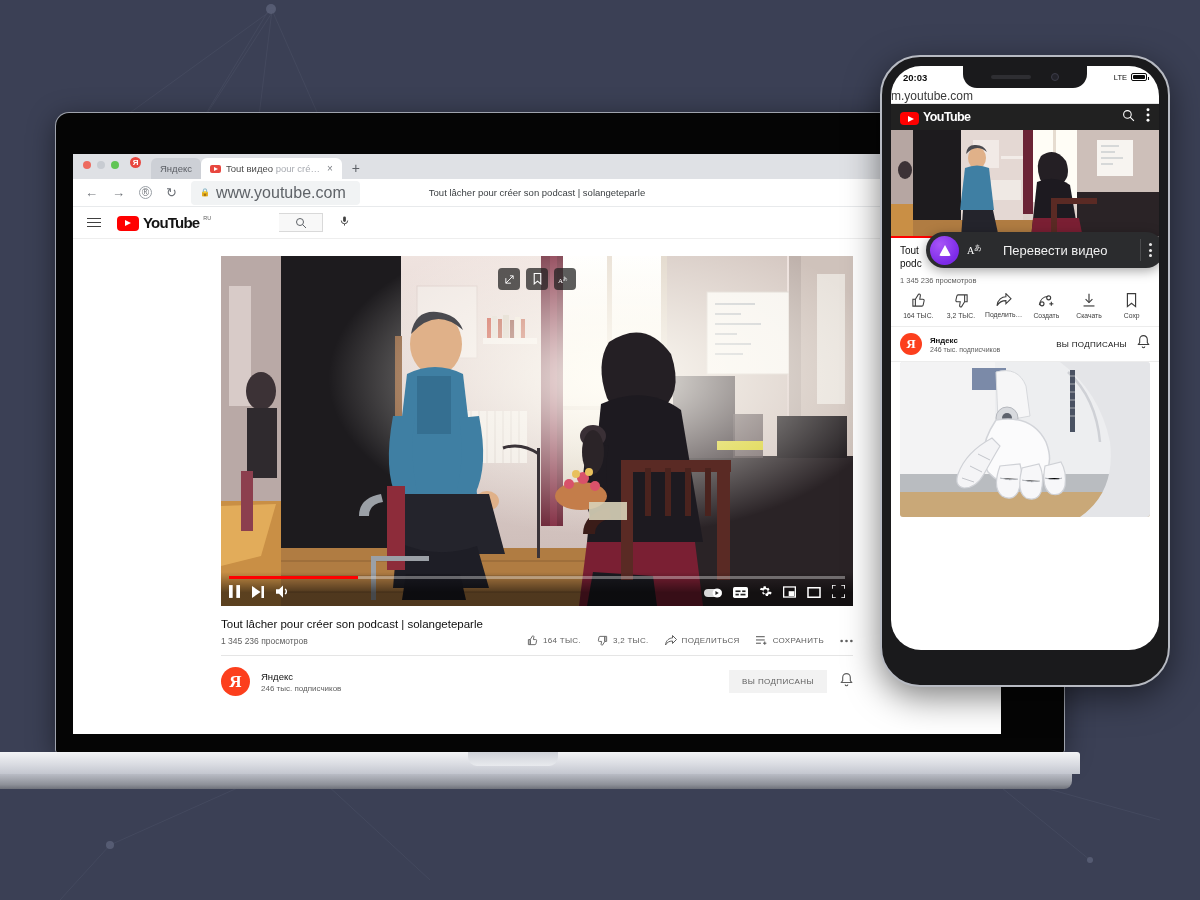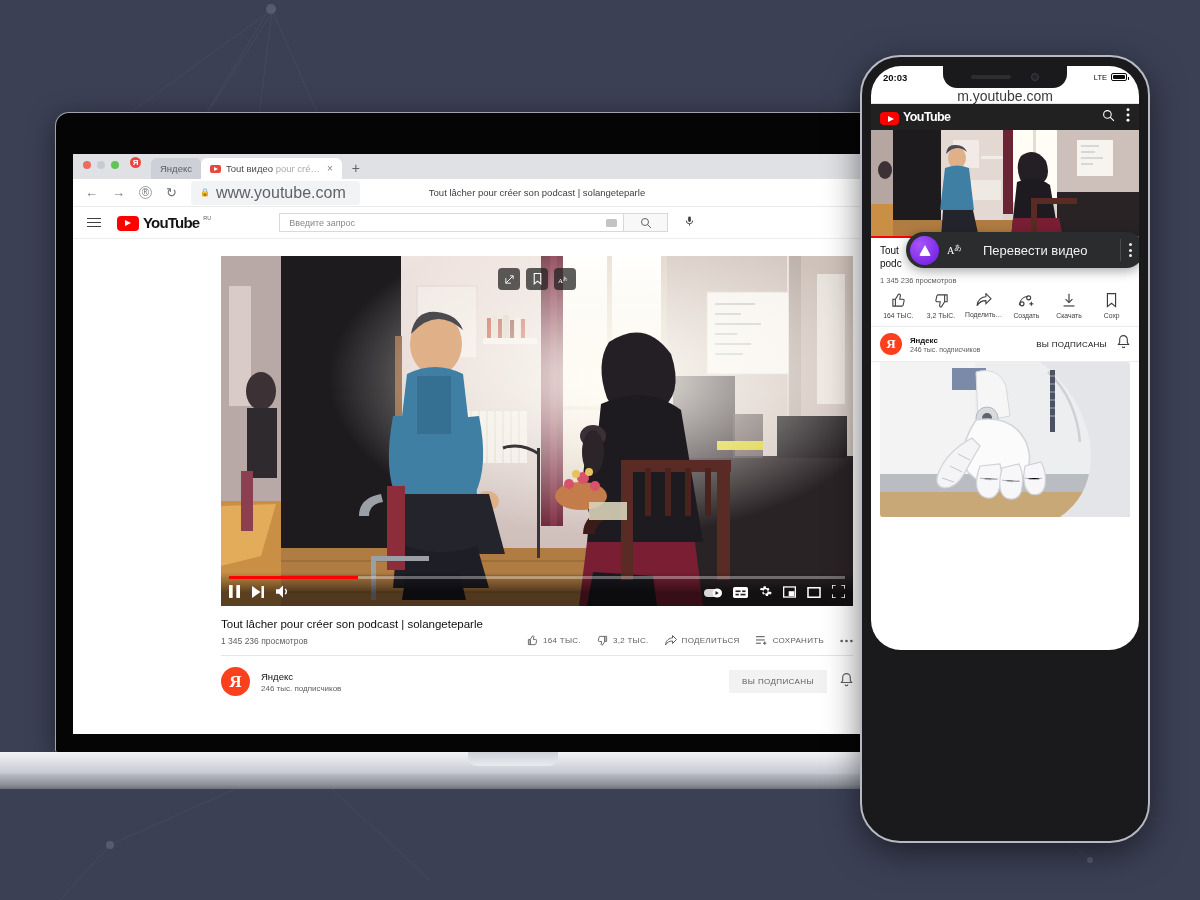--- a/index.html
+++ b/index.html
@@ -122,41 +122,41 @@
   .avatar { width:29px; height:29px; border-radius:50%; background:#fc3f1d; color:#fff;
             display:flex; align-items:center; justify-content:center; font-size:17px; font-weight:bold;
             font-family:"Liberation Serif", serif;}
   .chname { font-size:9.5px; color:#0f0f0f; }
   .chsubs { font-size:8px; color:#606060; margin-top:2px;}
   .subbtn { margin-left:auto; background:#f2f2f2; color:#606060; font-size:8px; letter-spacing:.4px;
             padding:7px 13px; text-transform:uppercase;}
   .bell { margin-left:13px; }
 
   
-  .phone { position:absolute; left:860px; top:55px; width:290px; height:788px; z-index:9;}
+  .phone { position:absolute; left:880px; top:55px; width:290px; height:632px; z-index:9;}
   .phone-frame { position:absolute; inset:0; background:#1a1a1c; border-radius:40px;
                  border:2px solid #b7bac2; box-shadow:0 10px 34px rgba(0,0,0,.5);}
   .phone-screen { position:absolute; left:11px; top:11px; width:268px; height:584px;
                   background:#fff; border-radius:30px; overflow:hidden;}
   .notch { position:absolute; left:50%; transform:translateX(-50%); top:0; width:124px; height:22px;
            background:#1a1a1c; border-radius:0 0 14px 14px; z-index:20;
            display:flex; align-items:center; justify-content:center; gap:20px;}
   .speaker { width:40px; height:4px; background:#2e2e32; border-radius:3px;}
   .camera { width:8px; height:8px; border-radius:50%; background:#23232a; border:1px solid #3d3d48;}
   .statusbar { height:22px; display:flex; align-items:center; padding:0 12px; position:relative; z-index:15;}
   .sbtime { font-size:9.5px; font-weight:bold; color:#0b0b0b; }
   .sbright { margin-left:auto; display:flex; align-items:center; gap:4px;}
   .bars { display:flex; align-items:flex-end; gap:1px; }
   .bars i { width:2px; background:#0b0b0b; }
   .lte { font-size:7.5px; font-weight:normal; color:#0b0b0b;margin-left:48px;}
   .batt { width:16px; height:8px; border:1px solid #0b0b0b; border-radius:2px; position:relative; padding:1px;}
   .batt::after{content:""; position:absolute; right:-3px; top:2.5px; width:1.5px; height:3px; background:#0b0b0b;}
   .batt i { display:block; height:100%; background:#0b0b0b; border-radius:1px;}
-  .urlrow { height:16px; display:flex; align-items:center; justify-content:center;
-            font-size:14px; color:#3a3a3a; border-bottom:1px solid #e3e3e3;}
+  .urlrow { height:16px; display:flex; align-items:center; 
+            font-size:12px; color:#3a3a3a; border-bottom:1px solid #e3e3e3;}
   .m-ythead { height:26px; background:#212121; display:flex; align-items:center; padding:0 9px;}
   .m-ytword { font-size:12.5px; font-weight:bold; color:#fff; letter-spacing:-0.6px; margin-left:4px;}
   .m-right { margin-left:auto; display:flex; align-items:center; gap:11px;}
   .m-video { height:108px; position:relative; overflow:hidden; background:#2a2018;}
   .m-prog { position:absolute; left:0; bottom:0; height:2.5px; width:100%; background:rgba(255,255,255,.3);}
   .m-prog i{ display:block; height:100%; background:#ff0000; width:28%;}
   .m-meta { padding:7px 9px 0; position:relative;}
   .m-title { font-size:10px; color:#0f0f0f; line-height:1.25;}
   .m-views { font-size:7.5px; color:#606060; margin-top:6px;}
   .m-actions { display:flex; padding:8px 6px 7px; }
@@ -244,24 +244,20 @@
           <i></i>
           <i></i>
           <i></i>
         </span>
       <span class="ytlogo">
         <span class="ytplay"></span>
         <span class="ytword">YouTube</span>
         <span class="ytsup">RU</span>
       </span>
       <div class="searchwrap">
-        <div class="searchbox">
-          <span class="searchph">Введите запрос</span>
-          <span class="kbd"></span>
-        </div>
         <div class="searchgo">
           <svg width="12" height="12" viewBox="0 0 24 24" fill="none" stroke="#5f6368" stroke-width="2">
               <circle cx="10" cy="10" r="7"></circle>
               <line x1="15" y1="15" x2="22" y2="22"></line>
             </svg>
         </div>
         <span class="mic">
           <svg width="11" height="14" viewBox="0 0 24 24" fill="#404040">
               <rect x="9" y="2" width="6" height="12" rx="3"></rect>
               <path d="M5 11a7 7 0 0 0 14 0" stroke="#404040" stroke-width="2" fill="none"></path>

